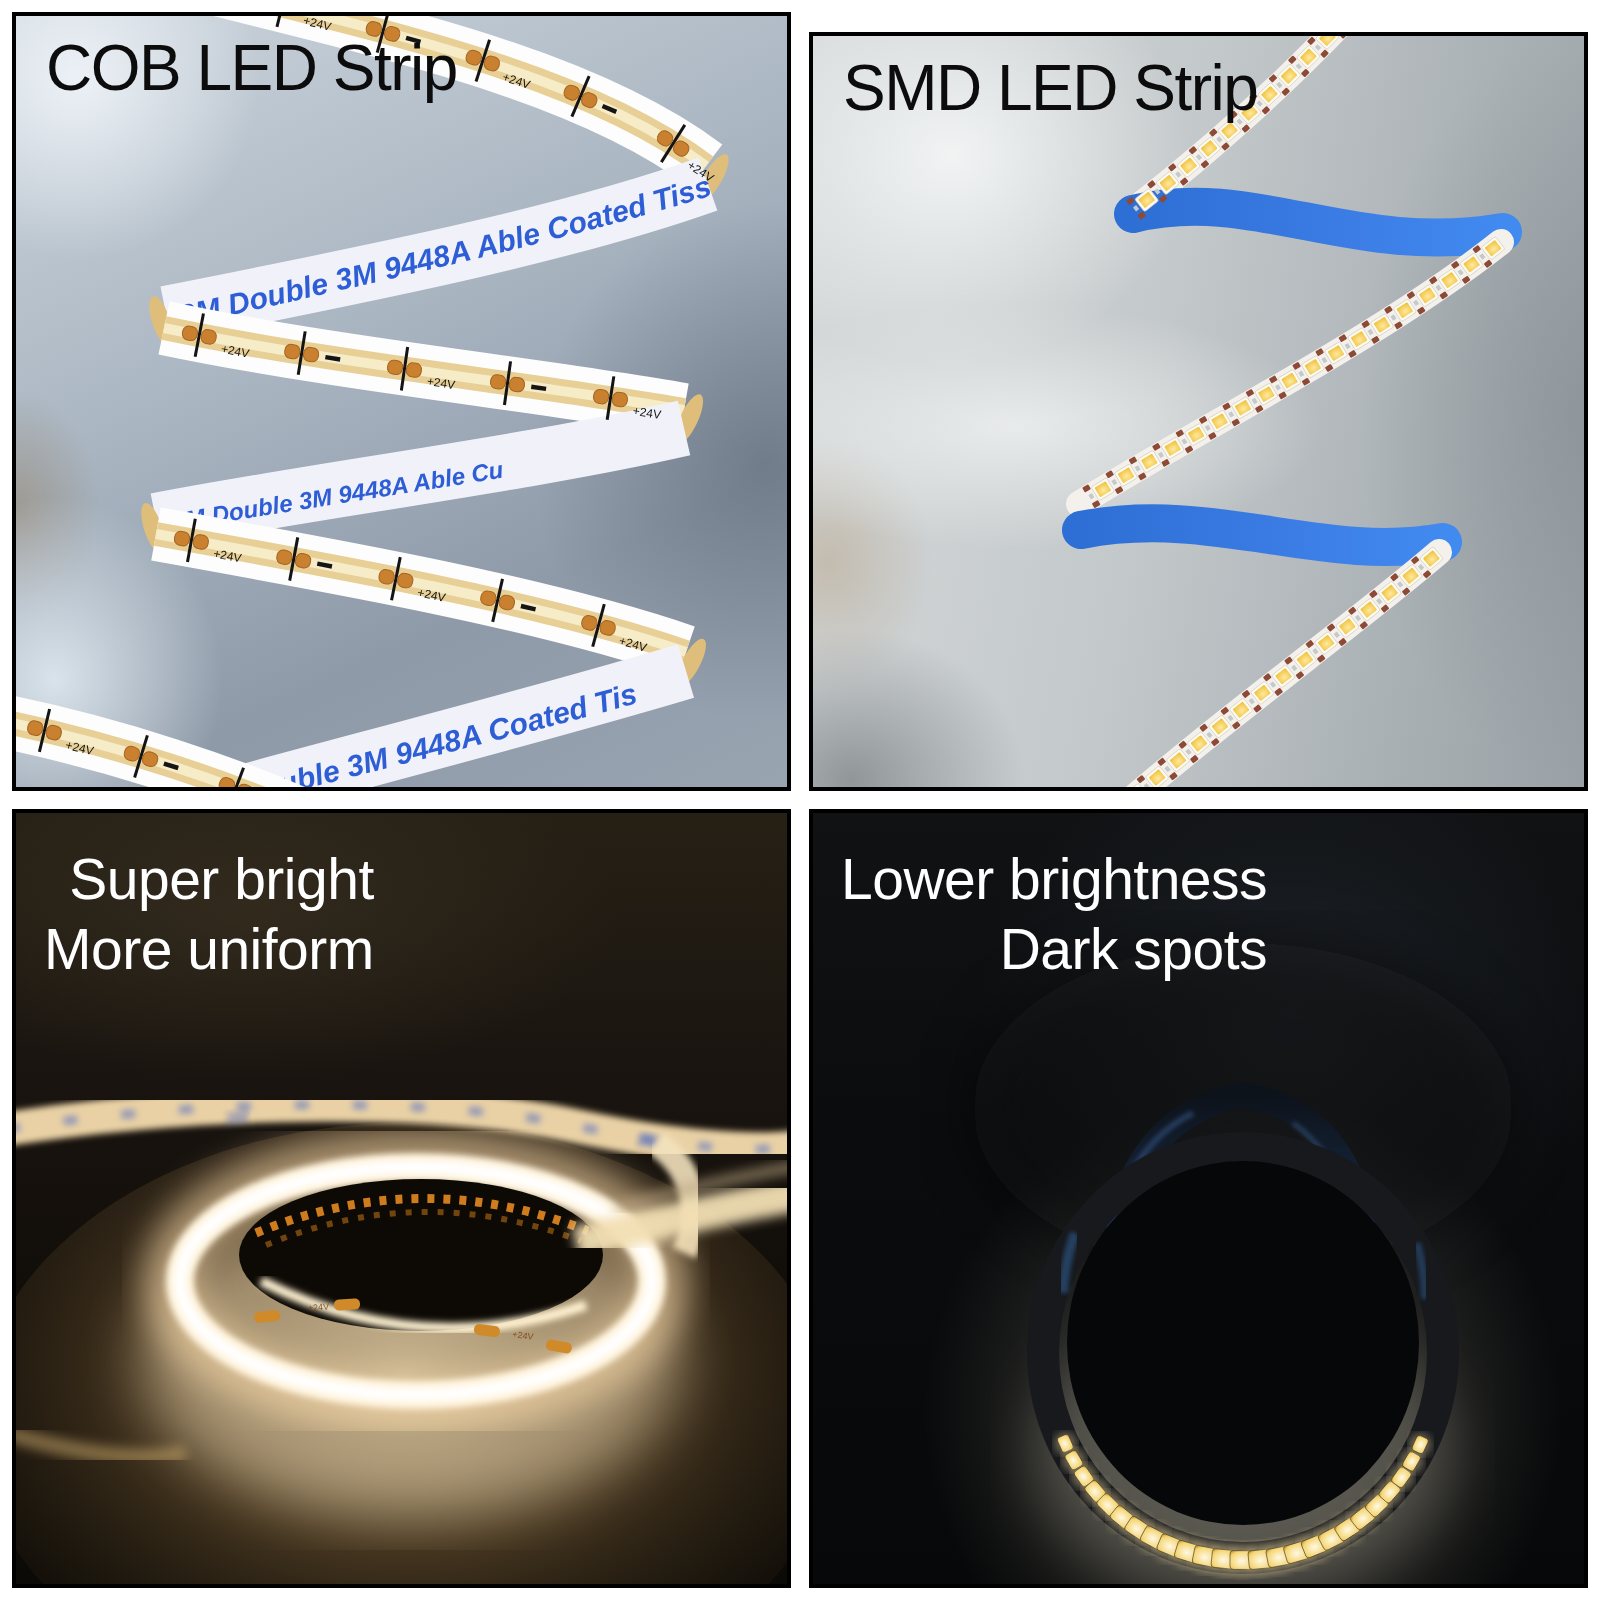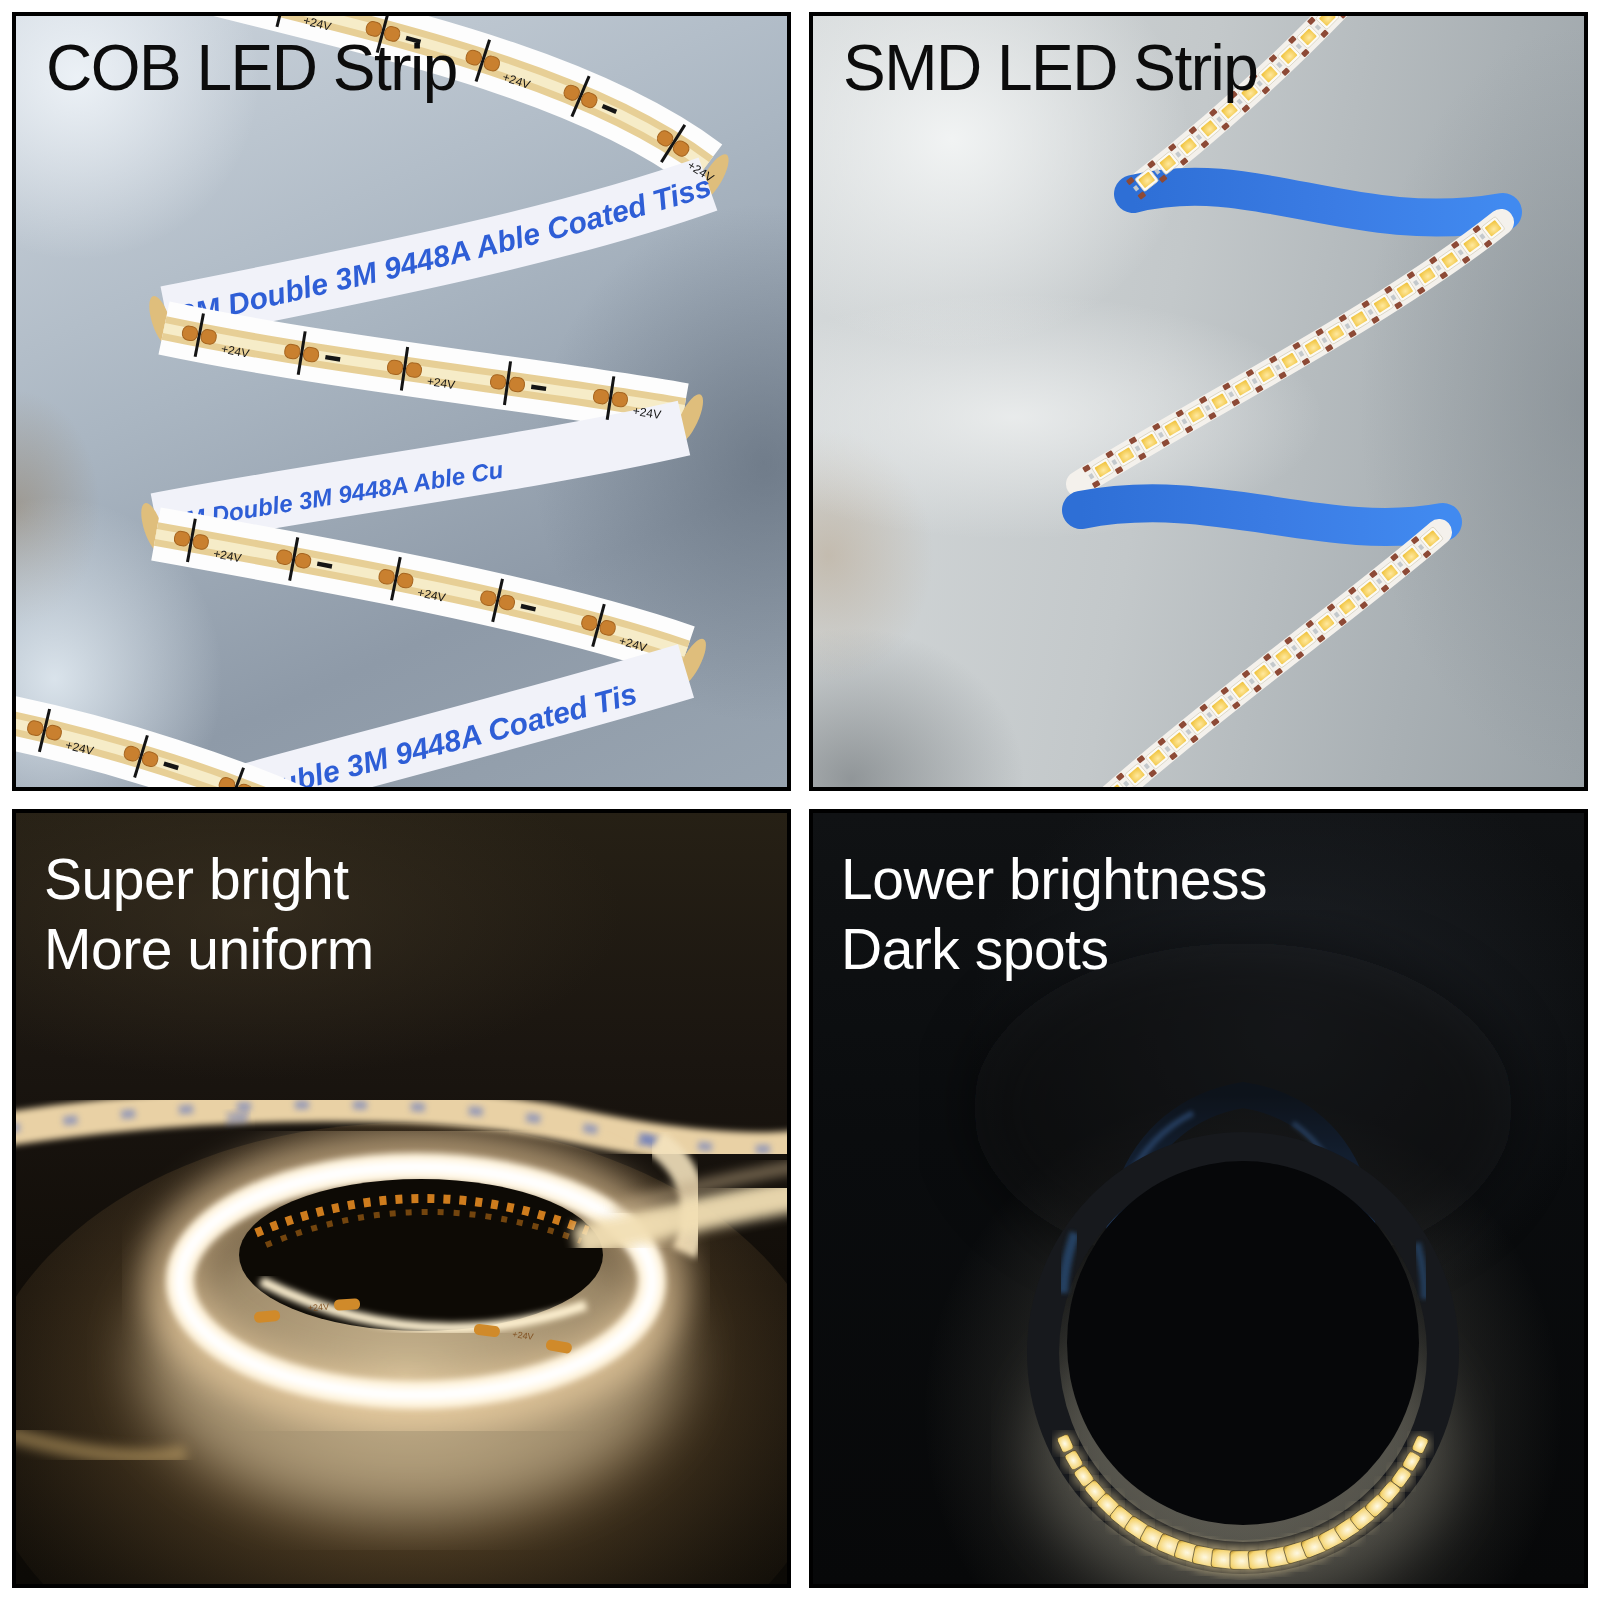--- a/index.html
+++ b/index.html
@@ -22,41 +22,42 @@
       linear-gradient(155deg,#cdd5dd 0%,#aab6c2 40%,#8e9aa8 72%,#98a4b0 100%);
   }
   .p-smd{
     background:
       radial-gradient(340px 300px at 18% 16%, rgba(243,245,245,.95), rgba(243,245,245,0) 70%),
       radial-gradient(430px 170px at 26% 52%, rgba(238,240,240,.85), rgba(238,240,240,0) 72%),
       radial-gradient(150px 180px at 2% 70%, rgba(182,162,136,.5), rgba(182,162,136,0) 70%),
       radial-gradient(240px 210px at 5% 99%, rgba(94,100,104,.55), rgba(94,100,104,0) 72%),
       radial-gradient(300px 500px at 100% 50%, rgba(122,130,136,.45), rgba(122,130,136,0) 75%),
       linear-gradient(100deg,#d6dadb 0%,#c3c8ca 45%,#a9b0b4 78%,#99a1a6 100%);
+    margin-top: 20px;
   }
   .p-cob-lit{
     background:
       radial-gradient(520px 230px at 30% 13%, rgba(64,54,37,.55), rgba(64,54,37,0) 72%),
       linear-gradient(180deg,#262015 0%,#1a1510 32%,#110d08 62%,#0c0a06 100%);
   }
   .p-smd-lit{
     background:
       radial-gradient(430px 390px at 62% 28%, rgba(33,37,43,.85), rgba(33,37,43,0) 75%),
       linear-gradient(180deg,#101214 0%,#0a0c0e 42%,#070809 100%);
     padding-left: 36px;
   }
   .panel-title{
     position:absolute;left:30px;top:20px;z-index:5;
     font-size:64px;font-weight:normal;letter-spacing:-1.5px;color:#0c0c0c;line-height:1;
   }
   .caption{
     position:absolute;left:28px;top:32px;z-index:5;color:#ffffff;
     font-size:57px;font-weight:normal;letter-spacing:-0.5px;line-height:1.22;
   }
-  .caption div{white-space:nowrap;}
+  .caption div{white-space:nowrap;text-align:right;}
   svg text{font-family:"Liberation Sans",sans-serif;}
   .m3-text{font-weight:bold;font-style:italic;}
 </style>
 </head>
 <body>
 
 <div class="frame">
 
   <div class="panel p-cob">
     <svg viewBox="0 0 771 771">

